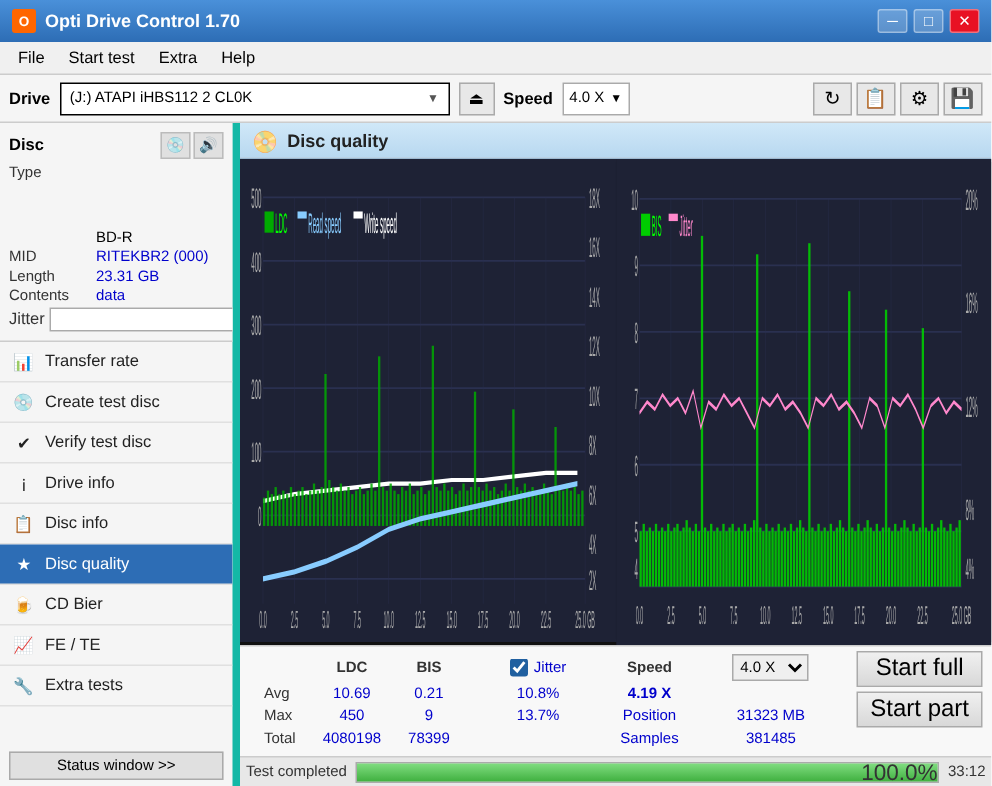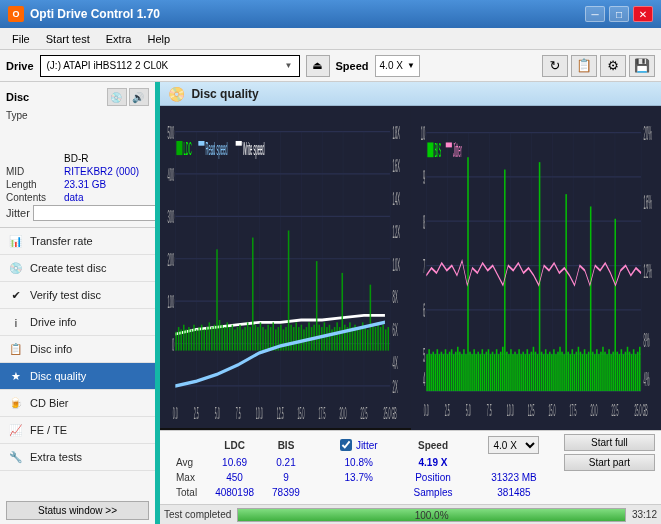--- a/index.html
+++ b/index.html
@@ -180,22 +180,22 @@
     .stats-table td { color: #0000cc; text-align: center; padding: 1px 8px; }
     .stats-table .row-label { color: #333; text-align: left; }
     
     .jitter-section { display: flex; align-items: center; gap: 4px; font-size: 10px; }
     .jitter-check { width: 12px; height: 12px; accent-color: #2060a0; }
     
     .action-btns { display: flex; flex-direction: column; gap: 3px; margin-left: auto; }
     .action-btn {
       background: linear-gradient(to bottom, #f0f0f0, #d8d8d8);
       border: 1px solid #aaa;
-      padding: 2px 24px;
-      font-size: 10px;
+      padding: 2px 8px;
+      font-size: 16px;
       cursor: pointer;
       min-width: 70px;
       text-align: center;
     }
     
     
     .progress-bar-container {
       height: 20px;
       background: #e8e8e8;
       border-top: 1px solid #ccc;
@@ -208,21 +208,21 @@
       flex: 1;
       height: 14px;
       background: #c0c0c0;
       border: 1px solid #aaa;
       position: relative;
     }
     .progress-bar-inner {
       height: 100%;
       background: linear-gradient(to bottom, #80dd80, #40b040);
     }
-    .progress-text { font-size: 10px; color: #333; position: absolute; width: 100%; text-align: center; top: 0; line-height: 14px; }
+    .progress-text { font-size: 15px; color: #333; position: absolute; width: 100%; text-align: right; top: 0; line-height: 14px; }
     .status-text { font-size: 10px; color: #333; text-align: center; }
     .time-text { font-size: 10px; color: #333; }
   </style>
 </head>
 <body>
 
 <div class="title-bar">
   <div class="title-bar-left">
     <div class="title-bar-icon">O</div>
     <span>Opti Drive Control 1.70</span>

